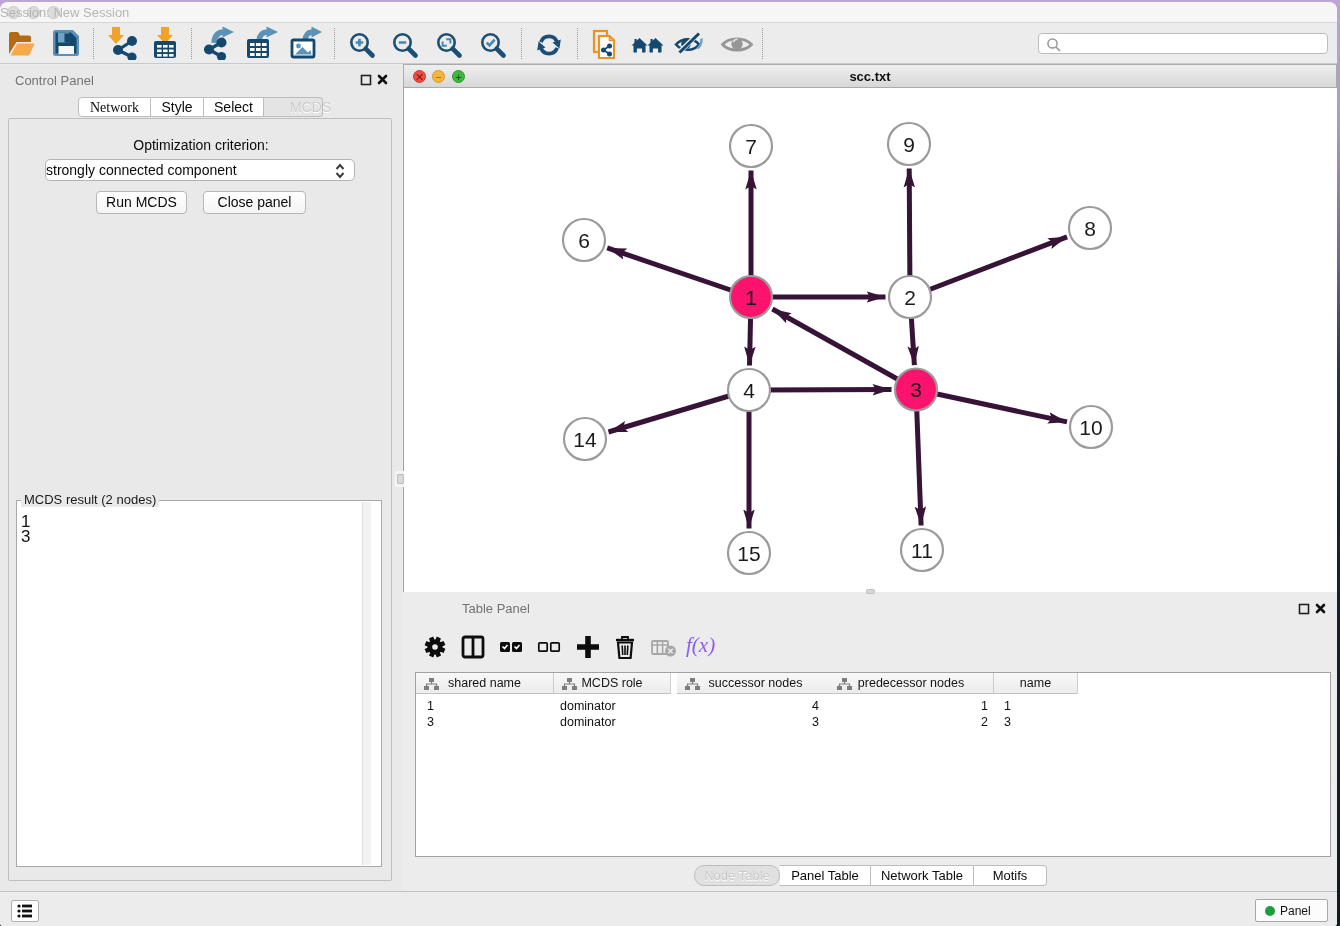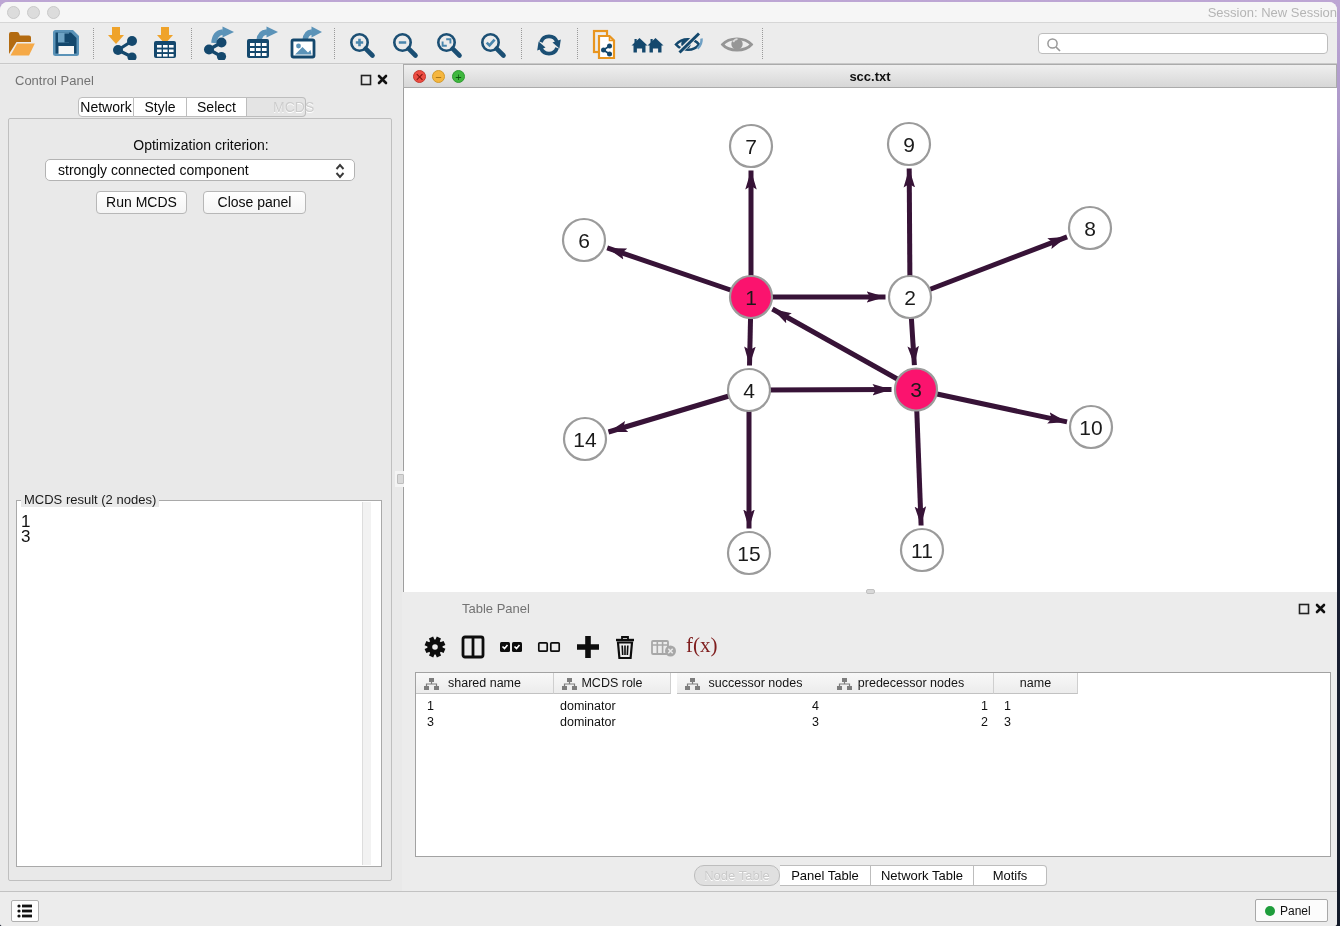--- a/index.html
+++ b/index.html
@@ -2,36 +2,36 @@
 <html><head>
 <meta charset="utf-8">
 <style>
   * { margin:0; padding:0; box-sizing:border-box; }
   html,body { width:1340px; height:926px; overflow:hidden; }
   body { font-family:"Liberation Sans", sans-serif; background:linear-gradient(180deg,#bda6d4 0%, #ab97c9 14%, #70659a 28%, #2e3150 40%, #1c2136 52%, #131a28 100%); position:relative; }
   .abs { position:absolute; }
   #win { position:absolute; left:0; top:2px; width:1337px; height:924px; background:#ececec; border-radius:8px 8px 3px 3px; overflow:hidden; }
   #titlebar { position:absolute; left:0; top:0; width:1337px; height:21px; background:#f6f6f6; border-bottom:1px solid #d6d6d6; }
   .tl { position:absolute; top:4px; width:13px; height:13px; border-radius:50%; background:#dcdcdc; border:1px solid #c9c9c9; }
-  #title { position:absolute; left:0; top:3px; width:1337px; text-align:right; font-size:13px; color:#b5b5b5; }
+  #title { position:absolute; left:0; top:3px; width:1337px; text-align:left; font-size:13px; color:#b5b5b5; }
   #toolbar { position:absolute; left:0; top:22px; width:1337px; height:40px; background:#ececec; border-bottom:1px solid #c9c9c9; }
   .sep { position:absolute; top:4px; height:31px; width:1px; border-left:1px dotted #999; }
   .ti { position:absolute; top:2px; width:34px; height:34px; }
   #search { position:absolute; left:1038px; top:9px; width:290px; height:21px; background:#fff; border:1px solid #bdbdbd; border-radius:4px; }
   
   #cpanel { position:absolute; left:0; top:63px; width:402px; height:826px; background:#e9e9e9; }
   .ptitle { font-size:13px; color:#737373; position:absolute; }
   .tabbar { position:absolute; display:flex; }
   .tab { height:20px; line-height:19px; background:#fff; border:1px solid #bdbdbd; border-left:none; font-size:14px; text-align:center; color:#0a0a0a; }
   .tab.first { border-left:1px solid #bdbdbd; border-radius:4px 0 0 4px; }
   .tab.last { border-radius:0 4px 4px 0; }
   .tab.sel { background:#e4e4e4; color:#ccc; text-shadow:0 1px 0 #fff;padding-left:26px; }
   #tabpane { position:absolute; left:8px; top:53px; width:384px; height:763px; border:1px solid #bfbfbf; background:#e9e9e9; border-radius:2px; }
   #optlabel { position:absolute; left:0; top:72px; width:402px; text-align:center; font-size:14px; color:#0a0a0a; }
-  #combo { position:absolute; left:45px; top:94px; width:310px; height:22px; background:#fff; border:1px solid #b3b3b3; border-radius:5px; font-size:14px; color:#0a0a0a; line-height:20px; padding-left:12px; }
+  #combo { position:absolute; left:45px; top:94px; width:310px; height:22px; background:#fff; border:1px solid #b3b3b3; border-radius:5px; font-size:14px; color:#0a0a0a; line-height:20px; }
   .btn { position:absolute; height:23px; background:linear-gradient(180deg,#ffffff,#f4f4f4); border:1px solid #b7b7b7; border-radius:4px; font-size:14px; color:#0a0a0a; text-align:center; line-height:21px; }
   #mcdsbox { position:absolute; left:16px; top:435px; width:366px; height:367px; background:#fff; border:1px solid #a9a9a9; }
   #mcdsbox .legend { position:absolute; left:4px; top:-9px; background:#e9e9e9; padding:0 3px; font-size:13px; color:#1a1a1a; }
   #mcdstext { position:absolute; left:4px; top:14px; font-size:17px; line-height:14.8px; color:#111; }
   #mcdsscroll { position:absolute; right:10px; top:1px; width:9px; height:363px; background:#f2f2f2; border-left:1px solid #ddd; }
   
   #netpanel { position:absolute; left:403px; top:62px; width:934px; height:530px; }
   #nethead { position:absolute; left:0; top:0; width:934px; height:24px; background:linear-gradient(180deg,#efefef,#d7d7d7); border:1px solid #ababab; }
   #nethead .t { position:absolute; width:100%; text-align:center; top:4px; font-size:13px; font-weight:bold; color:#111; }
   .mac { position:absolute; top:5px; width:13px; height:13px; border-radius:50%; font-size:11px; line-height:12px; text-align:center; }
@@ -209,21 +209,21 @@
       </svg>
     </div>
   </div>
   <div id="cpanel">
     <div class="ptitle" style="left:15px; top:8px;">Control Panel</div>
     <svg class="abs" style="left:360px; top:9px;" width="30" height="12" viewBox="0 0 30 12">
       <rect x="1.5" y="1.5" width="9" height="9" fill="none" stroke="#222" stroke-width="1.6"></rect>
       <path d="M19 2 L26 9 M26 2 L19 9" stroke="#111" stroke-width="2.6" stroke-linecap="round"></path>
     </svg>
     <div class="tabbar" style="left:78px; top:32px;">
-      <div class="tab first" style="width:56px;">Network</div>
+      <div class="tab first" style="width:73px;font-family:Liberation Serif, serif;">Network</div>
       <div class="tab" style="width:53px;">Style</div>
       <div class="tab" style="width:60px;">Select</div>
       <div class="tab last sel" style="width:59px;">MCDS</div>
     </div>
     <div id="tabpane"></div>
     <div id="optlabel">Optimization criterion:</div>
     <div id="combo">strongly connected component
       <svg class="abs" style="right:8px; top:3px;" width="12" height="16" viewBox="0 0 12 16">
         <path d="M2.5 6 L6 2 L9.5 6" fill="none" stroke="#3a3a3a" stroke-width="1.9"></path>
         <path d="M2.5 10 L6 14 L9.5 10" fill="none" stroke="#3a3a3a" stroke-width="1.9"></path>
@@ -331,21 +331,21 @@
       <path d="M11.2 12.5 l0.5 9.5 M14 12.5 v9.5 M16.8 12.5 l-0.5 9.5" stroke="#0d0d0d" stroke-width="1.6"></path>
     </svg>
     <svg class="thicon" style="left:246px;" viewBox="0 0 28 28">
       <g opacity="0.45">
       <rect x="3" y="8" width="16" height="13" rx="1" fill="none" stroke="#555" stroke-width="1.8"></rect>
       <path d="M3 12 h16 M8.3 8 v13 M13.6 8 v13" stroke="#555" stroke-width="1.6"></path>
       <circle cx="21.5" cy="18" r="5.5" fill="#555"></circle>
       <path d="M19.3 15.8 l4.4 4.4 M23.7 15.8 l-4.4 4.4" stroke="#ececec" stroke-width="1.5"></path>
       </g>
     </svg>
-    <div class="abs" style="left:283px; top:41px; width:40px; height:28px; font-family:'Liberation Serif',serif; font-size:21px; color:#7f1d1d;">f(x)</div>
+    <div class="abs" style="left:283px; top:41px; width:40px; height:28px; font-family:'Liberation Serif',serif; font-style:italic; font-size:21px; color:#8b5cf6;">f(x)</div>
     <div id="ttable">
       <div class="hcell" style="left:0; width:138px;"><svg width="15" height="12" viewBox="0 0 15 12" style="position:absolute; left:8px; top:5px;">
             <g fill="#7d7d7d">
               <rect x="5" y="0" width="5" height="4"></rect>
               <rect x="0" y="8" width="5" height="4"></rect>
               <rect x="10" y="8" width="5" height="4"></rect>
               <path d="M7.5 4 v2 M2.5 8 v-2 h10 v2" stroke="#7d7d7d" stroke-width="1.2" fill="none"></path>
             </g>
           </svg>shared name</div>
       <div class="hcell" style="left:138px; width:117px;"><svg width="15" height="12" viewBox="0 0 15 12" style="position:absolute; left:8px; top:5px;">

